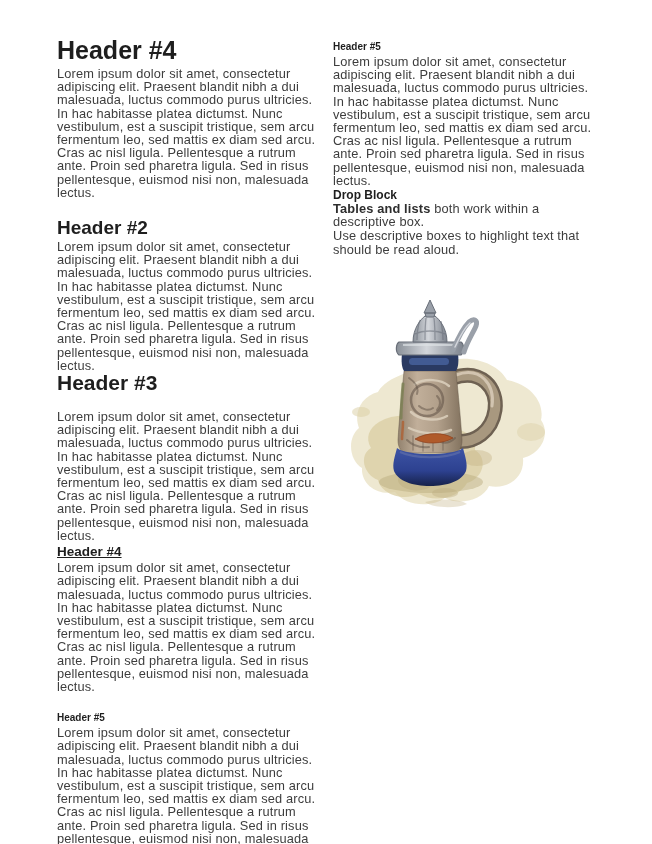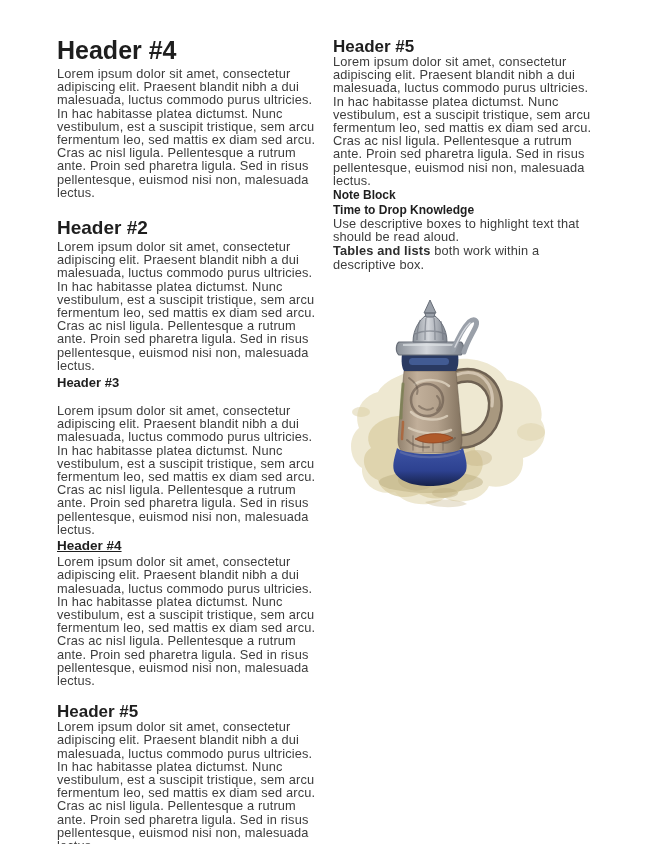--- a/index.html
+++ b/index.html
@@ -19,23 +19,23 @@
   p.body-text {
     margin: 0 0 1px 0;
     font-size: 12.8px;
     line-height: 13.2px;
     letter-spacing: 0.15px;
     color: #3d3d3d;
   }
   h1, h2, h3, h4, h5 { color: #1e1e1e; font-weight: 700; }
   h1 { font-size: 25px;   line-height: 28px; margin: 0 0 3px 0; }
   h2 { font-size: 19px;   line-height: 22px; margin: 18px 0 1px 0; }
-  h3 { font-size: 13px; line-height: 18px; margin: 2px 0 12px 0; }
+  h3 { font-size: 21px; line-height: 18px; margin: 2px 0 18px 0; }
   h4 { font-size: 13.5px; line-height: 16px; margin: 2px 0 1px 0; text-decoration: underline; }
-  h5 { font-size: 17px; line-height: 14px; margin: 18px 0 1px 0; }
+  h5 { font-size: 10px; line-height: 14px; margin: 18px 0 1px 0; }
   .col-right h5.first { margin-top: 4px; }
 
   .note-label {
     font-size: 12px;
     line-height: 14px;
     font-weight: 700;
     color: #1e1e1e;
     margin: 1px 0 0 0;
   }
   .lead-bold { font-weight: 700; color: #2e2e2e; }
@@ -67,26 +67,25 @@
     <p class="body-text">Lorem ipsum dolor sit amet, consectetur adipiscing elit. Praesent blandit nibh a dui malesuada, luctus commodo purus ultricies. In hac habitasse platea dictumst. Nunc vestibulum, est a suscipit tristique, sem arcu fermentum leo, sed mattis ex diam sed arcu. Cras ac nisl ligula. Pellentesque a rutrum ante. Proin sed pharetra ligula. Sed in risus pellentesque, euismod nisi non, malesuada lectus.</p>
 
     <h5>Header #5</h5>
     <p class="body-text">Lorem ipsum dolor sit amet, consectetur adipiscing elit. Praesent blandit nibh a dui malesuada, luctus commodo purus ultricies. In hac habitasse platea dictumst. Nunc vestibulum, est a suscipit tristique, sem arcu fermentum leo, sed mattis ex diam sed arcu. Cras ac nisl ligula. Pellentesque a rutrum ante. Proin sed pharetra ligula. Sed in risus pellentesque, euismod nisi non, malesuada lectus.</p>
   </div>
 
   <div class="col col-right">
     <h5 class="first">Header #5</h5>
     <p class="body-text">Lorem ipsum dolor sit amet, consectetur adipiscing elit. Praesent blandit nibh a dui malesuada, luctus commodo purus ultricies. In hac habitasse platea dictumst. Nunc vestibulum, est a suscipit tristique, sem arcu fermentum leo, sed mattis ex diam sed arcu. Cras ac nisl ligula. Pellentesque a rutrum ante. Proin sed pharetra ligula. Sed in risus pellentesque, euismod nisi non, malesuada lectus.</p>
 
-    <div class="note-label">Note Block</div>
-
-    <div class="note-label">Time to Drop Knowledge</div>
-    <p class="body-text">Use descriptive boxes to highlight text that should be read aloud.</p>
+    <div class="note-label">Drop Block</div>
 
     <p class="body-text"><span class="lead-bold">Tables and lists</span><span> both work within a descriptive box.</span></p>
+
+    <p class="body-text">Use descriptive boxes to highlight text that should be read aloud.</p>
   </div>
 
   <svg class="stein-illustration" viewBox="0 0 212 222" xmlns="http://www.w3.org/2000/svg">
     <defs>
       <linearGradient id="bodyGrad" x1="0" y1="0" x2="1" y2="0">
         <stop offset="0" stop-color="#93836f"></stop>
         <stop offset="0.3" stop-color="#c1af9a"></stop>
         <stop offset="0.62" stop-color="#b2a08b"></stop>
         <stop offset="1" stop-color="#83735f"></stop>
       </linearGradient>

